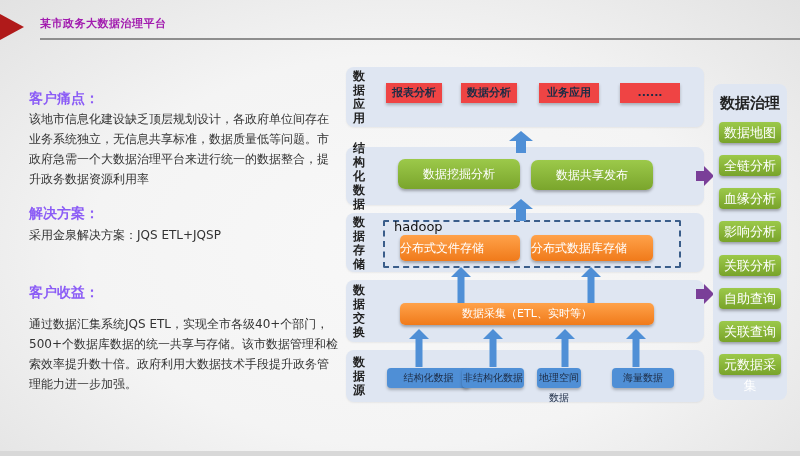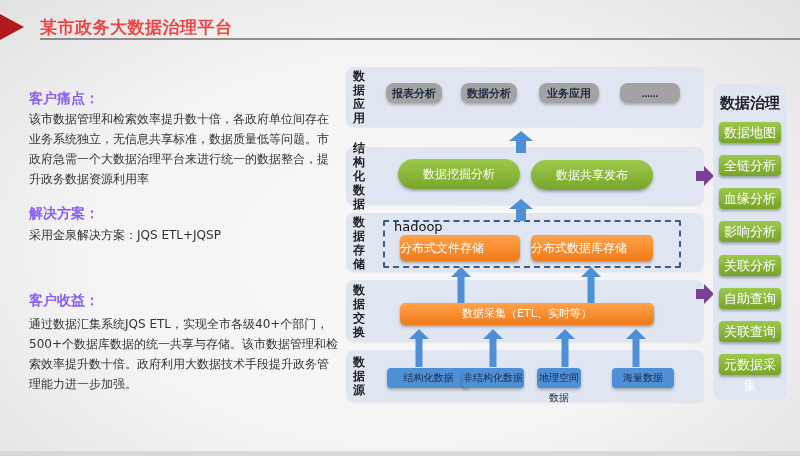--- a/index.html
+++ b/index.html
@@ -10,51 +10,50 @@
     position: relative;
     color: #333;
   }
   .frame-bottom { position: absolute; left: 0; right: 0; bottom: 0; height: 5px; background: #d8d8d8; }
   .title-arrow {
     position: absolute; left: 0; top: 14px; width: 0; height: 0;
     border-top: 13px solid transparent; border-bottom: 13px solid transparent;
     border-left: 24px solid #b01a1a;
   }
   .title {
-    position: absolute; left: 40px; top: 16px; font-size: 17px; font-weight: bold; color: #ef4444;
+    position: absolute; left: 40px; top: 16px; font-size: 11px; font-weight: bold; color: #a21caf;
     letter-spacing: 0.5px;
   }
   .title-line { position: absolute; left: 40px; right: 0; top: 38px; height: 2px; background: #8e8e8e; }
 
   .section-head { position: absolute; left: 29px; font-size: 14px; font-weight: bold; color: #8b5cf6; }
   .section-body { position: absolute; left: 29px; width: 310px; font-size: 12px; line-height: 20px; color: #333; }
 
   .layer {
     position: absolute; left: 346px; width: 358px;
     background: #dfe6f2; border-radius: 8px;
     box-shadow: 0 1px 2px rgba(0,0,0,0.06);
   }
   .layer-label {
     position: absolute; left: 6px; top: 50%; transform: translateY(-50%);
     width: 14px; font-size: 12px; font-weight: bold; line-height: 14px; color: #222;
     word-break: break-all; text-align: center;
   }
   .blue-btn {
-    position: absolute; height: 20px; background: #a3a3a3; border-radius: 8px;
+    position: absolute; height: 20px; background: #ef4444; border-radius: 0;
     color: #1d2c45; font-size: 11px; font-weight: bold; text-align: center; line-height: 20px;
     box-shadow: 0 2px 3px rgba(0,0,0,0.25);
-    font-family: Liberation Serif, serif;
   }
   .blue-src {
     position: absolute; height: 20px; background: #4f8fd6; border-radius: 4px;
     color: #1d2c45; font-size: 10px; text-align: center; line-height: 20px;
     box-shadow: 0 2px 3px rgba(0,0,0,0.25);
   }
   .green-btn {
-    position: absolute; height: 30px; border-radius: 15px;
+    position: absolute; height: 30px; border-radius: 7px;
     background: linear-gradient(#9cc94a, #7aa52c);
     color: #fff; font-size: 12px; text-align: center; line-height: 30px;
     box-shadow: 0 2px 3px rgba(0,0,0,0.3);
   }
   .orange-btn {
     position: absolute; height: 26px; border-radius: 5px;
     background: linear-gradient(#ffa24a, #f07a1a);
     color: #fff; font-size: 12px; text-align: left; line-height: 26px;
     box-shadow: 0 2px 3px rgba(0,0,0,0.3);
   }
@@ -93,26 +92,26 @@
   }
 </style>
 </head>
 <body>
 
 <div class="title-arrow"></div>
 <div class="title">某市政务大数据治理平台</div>
 <div class="title-line"></div>
 
 <div class="section-head" style="top:90px">客户痛点：</div>
-<div class="section-body" style="top:109px">该市数据管理和检索效率提升数十倍，各政府单位间存在业务系统独立，无信息共享标准，数据质量低等问题。市政府急需一个大数据治理平台来进行统一的数据整合，提升政务数据资源利用率</div>
+<div class="section-body" style="top:109px">该地市信息化建设缺乏顶层规划设计，各政府单位间存在业务系统独立，无信息共享标准，数据质量低等问题。市政府急需一个大数据治理平台来进行统一的数据整合，提升政务数据资源利用率</div>
 
 <div class="section-head" style="top:205px">解决方案：</div>
 <div class="section-body" style="top:225px">采用金泉解决方案：JQS ETL+JQSP</div>
 
-<div class="section-head" style="top:292px">客户收益：</div>
+<div class="section-head" style="top:284px">客户收益：</div>
 <div class="section-body" style="top:314px">通过数据汇集系统JQS ETL，实现全市各级40+个部门，500+个数据库数据的统一共享与存储。该市数据管理和检索效率提升数十倍。政府利用大数据技术手段提升政务管理能力进一步加强。</div>
 
 <div class="layer" style="top:67px;height:60px">
   <div class="layer-label">数据应用</div>
   <div class="blue-btn" style="left:40px;top:16px;width:56px">报表分析</div>
   <div class="blue-btn" style="left:115px;top:16px;width:56px">数据分析</div>
   <div class="blue-btn" style="left:193px;top:16px;width:60px">业务应用</div>
   <div class="blue-btn" style="left:274px;top:16px;width:60px">......</div>
 </div>
 

